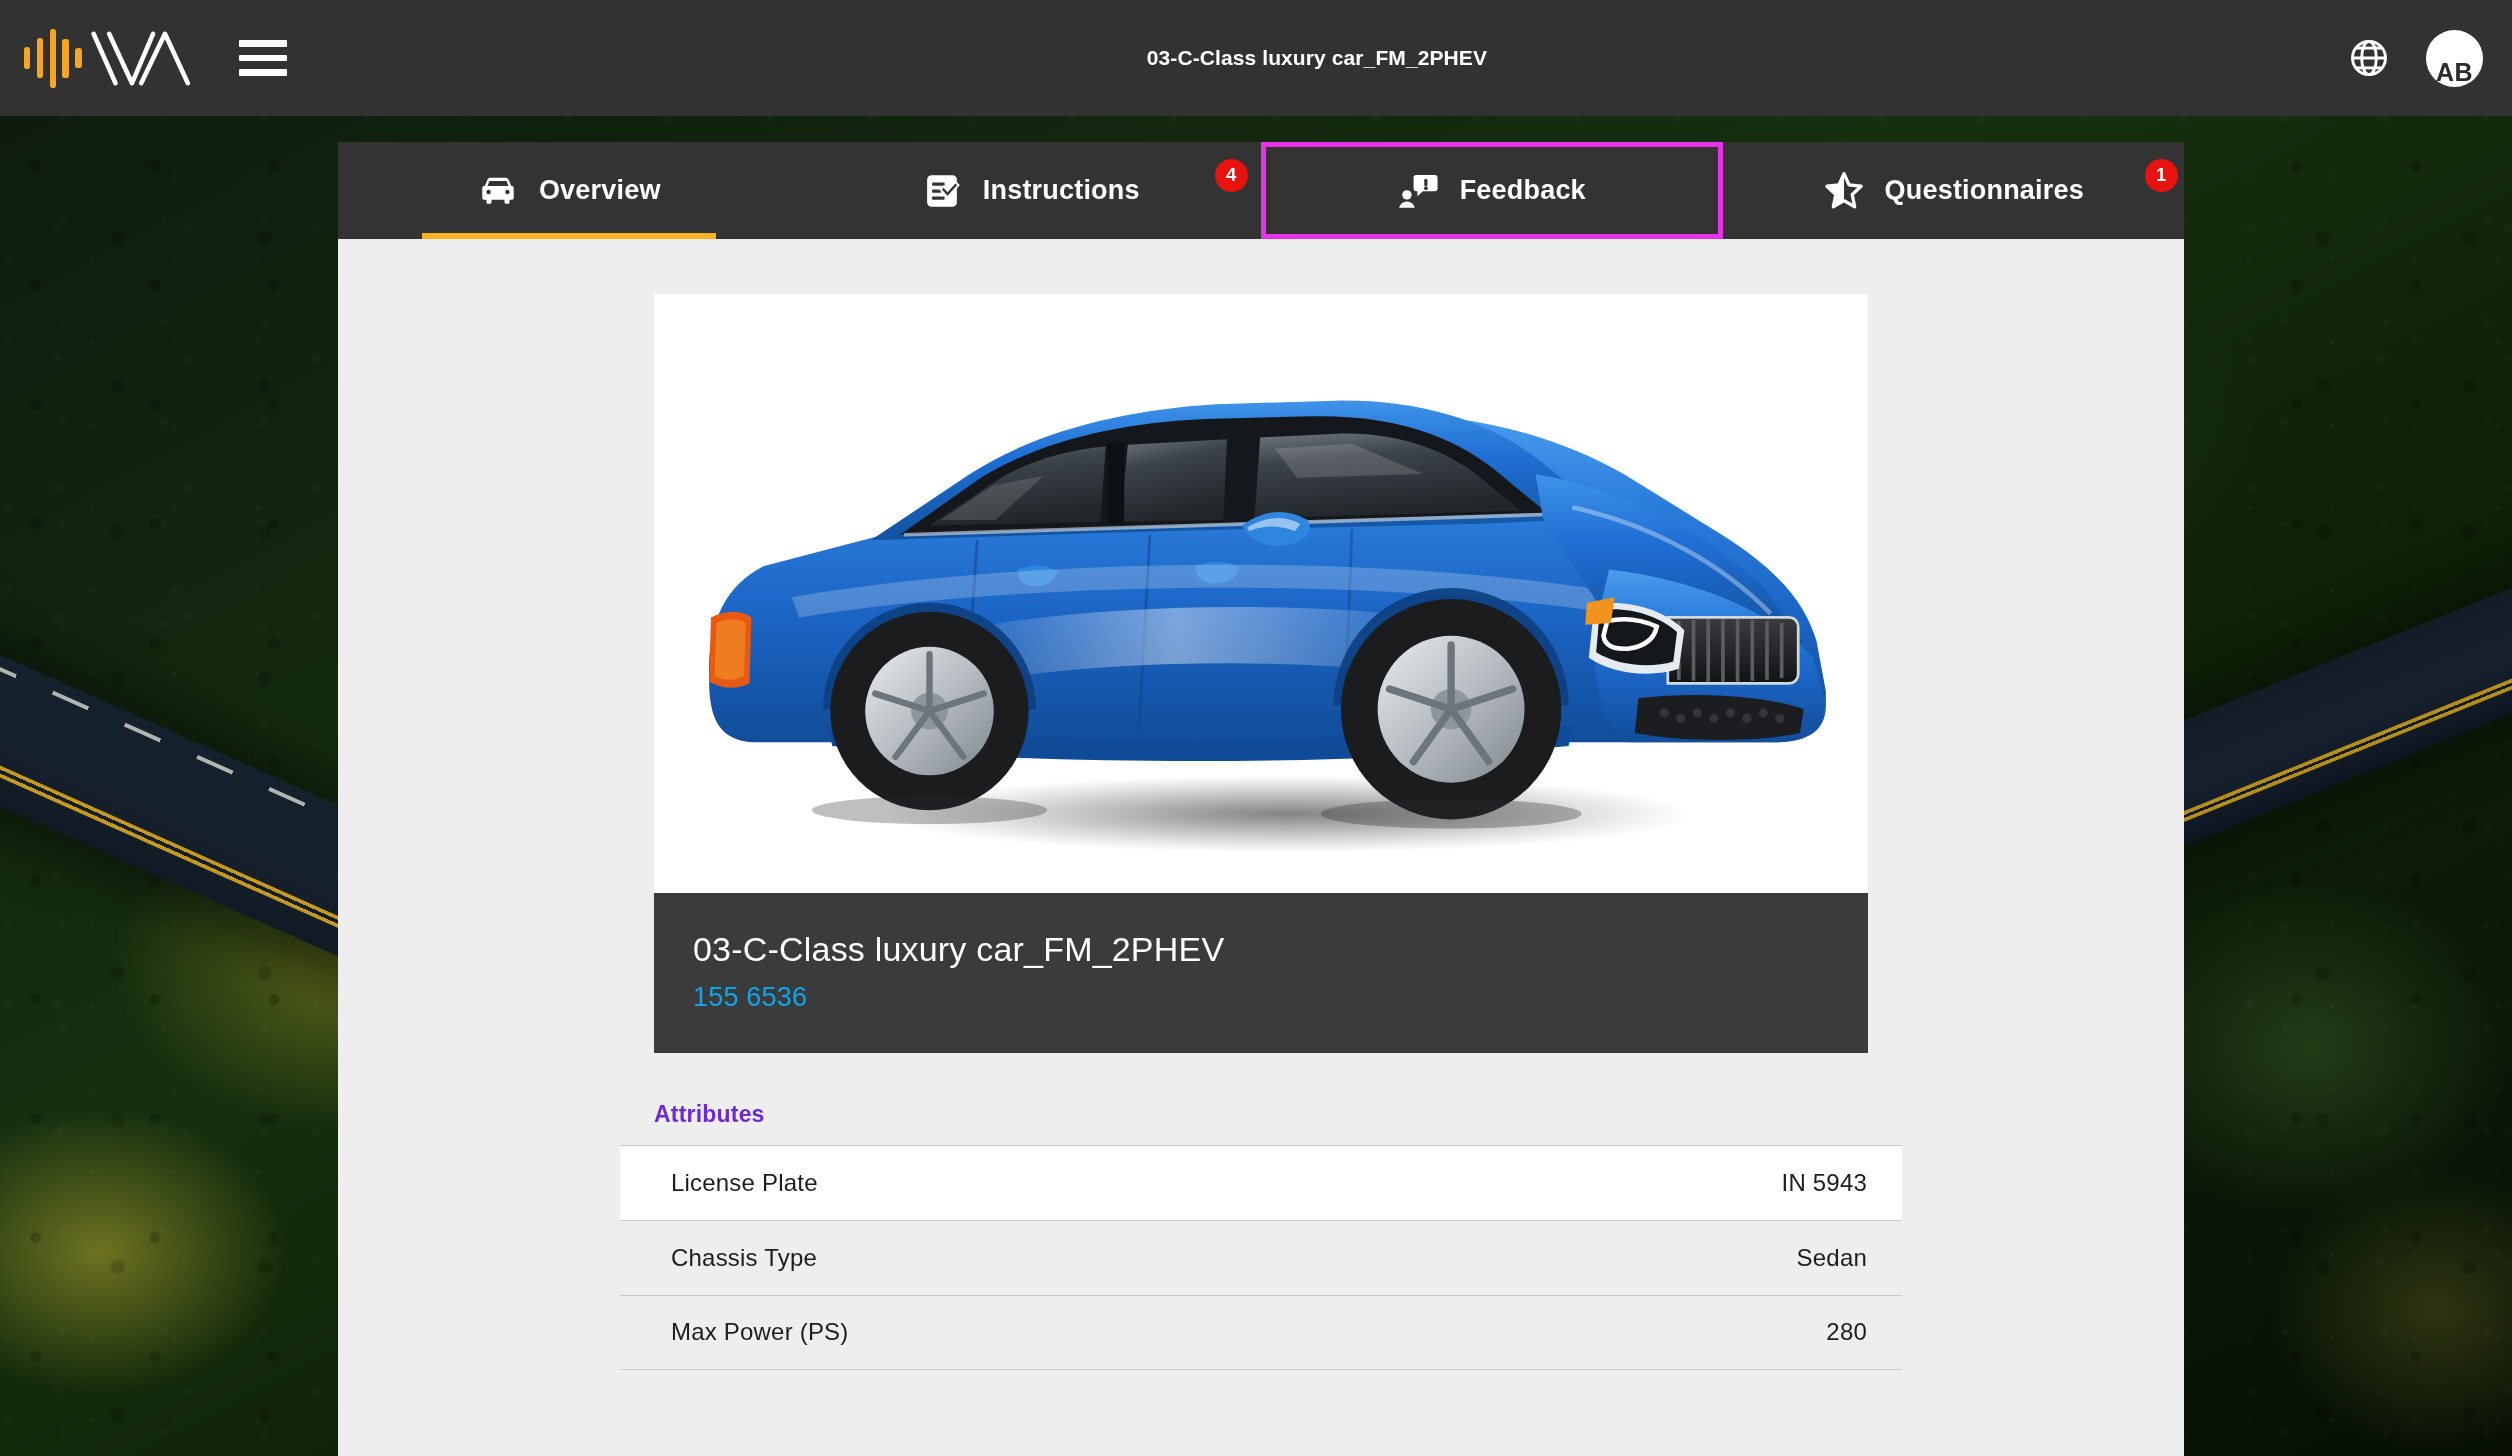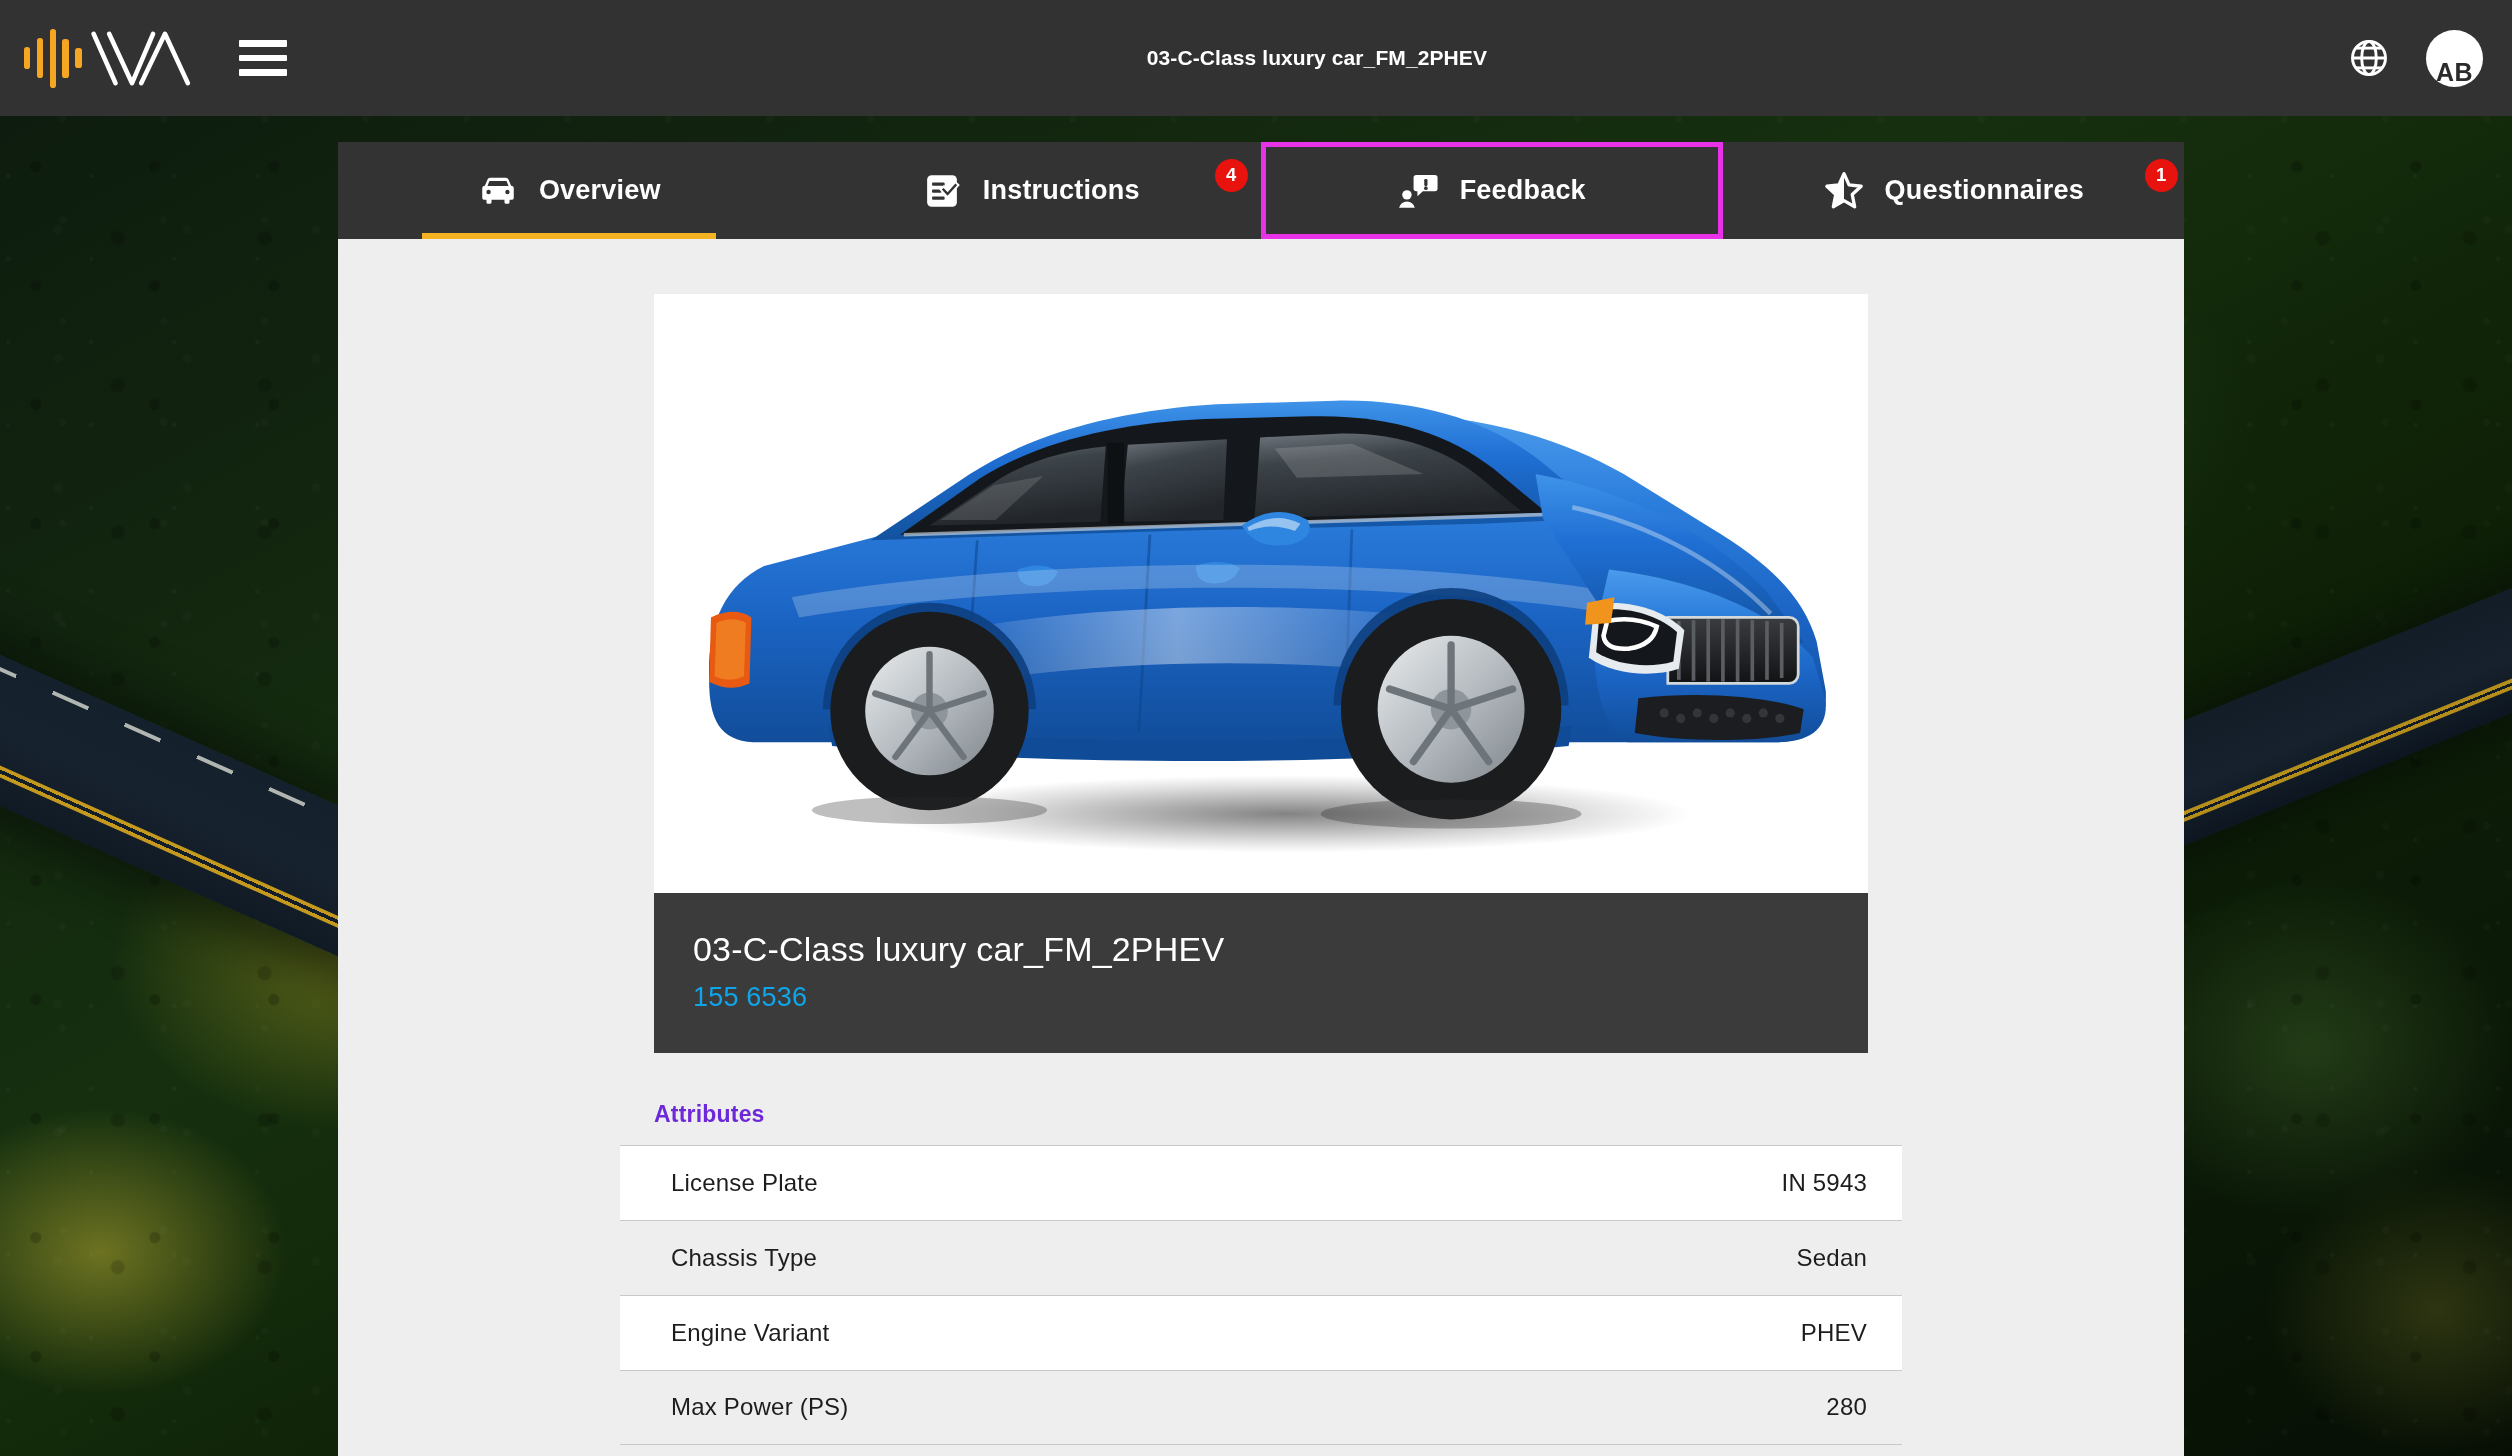--- a/index.html
+++ b/index.html
@@ -647,24 +647,20 @@
 
       <div class="attr-list">
         <div class="attr-row odd">
           <span class="k">License Plate</span>
           <span class="v">IN 5943</span>
         </div>
         <div class="attr-row even">
           <span class="k">Chassis Type</span>
           <span class="v">Sedan</span>
         </div>
-        <div class="attr-row odd">
-          <span class="k">Engine Variant</span>
-          <span class="v">PHEV</span>
-        </div>
         <div class="attr-row even">
           <span class="k">Max Power (PS)</span>
           <span class="v">280</span>
         </div>
       </div>
 
     </section>
   </main>
 </div>
 

